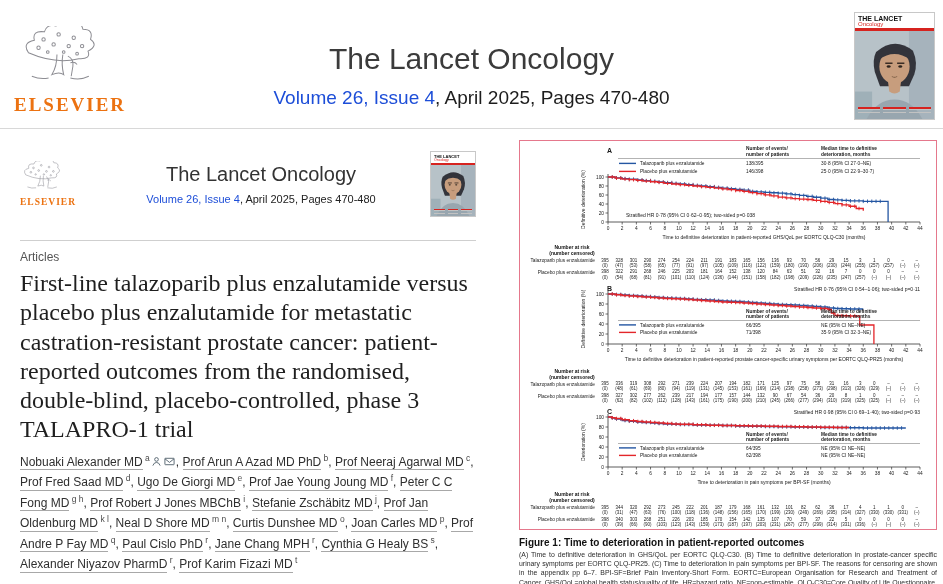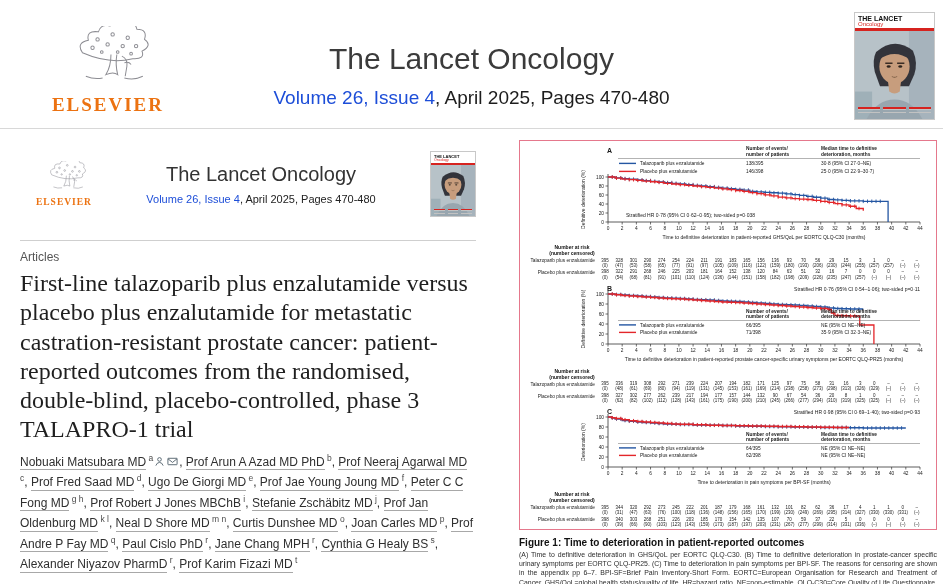--- a/index.html
+++ b/index.html
@@ -1,20 +1,20 @@
 <!DOCTYPE html>
 <html><head>
 <meta charset="utf-8">
 <style>
   *{margin:0;padding:0;box-sizing:border-box}
   html,body{width:943px;height:584px;background:#fff;font-family:"Liberation Sans",sans-serif;overflow:hidden}
   body{position:relative}
   .marquee{position:absolute;top:3px;left:5px;width:931px;height:22px;border-top:1px dashed #9aa0a6;border-left:1px dashed #9aa0a6;pointer-events:none}
   .site-header{position:absolute;top:0;left:0;width:943px;height:129px;border-bottom:1px solid #d8d8d8;background:#fff}
-  .els{display:flex;flex-direction:column;align-items:flex-end}
+  .els{display:flex;flex-direction:column;align-items:flex-start}
   .els.lg{position:absolute;left:14px;top:26px;width:150px}
   .els.lg svg{width:96px;height:62px}
   .els-word{font-family:"Liberation Serif",serif;font-weight:bold;color:#ec7211}
   .els.lg .els-word{font-size:19px;letter-spacing:2px;margin-top:2px}
   .head-center{position:absolute;left:200px;right:200px;top:42px;text-align:center}
   .jt-lg{font-size:30px;color:#3b3b3b}
   .issue-lg{margin-top:11px;font-size:19px;color:#1d1d1d}
   a.blue{color:#1d4ed8;text-decoration:none;cursor:pointer}
   .cover{background:#fff;border:1px solid #c8c8c8;overflow:hidden}
   .cover.lg{position:absolute;right:8px;top:12px;width:81px;height:108px}
@@ -176,21 +176,21 @@
           <div class="foot">
             <i></i>
             <i></i>
             <i></i>
           </div>
         </div>
     </div>
     <hr class="split">
     <div class="article-type">Articles</div>
     <h1 class="title">First-line talazoparib plus enzalutamide versus placebo plus enzalutamide for metastatic castration-resistant prostate cancer: patient-reported outcomes from the randomised, double-blind, placebo-controlled, phase 3 TALAPRO-1 trial</h1>
-    <div class="authors"><span><span class="aname">Nobuaki Matsubara MD</span><sup> a</sup></span><span class="aicon"><svg viewBox="0 0 24 24" fill="none" stroke="#51606b" stroke-width="2">
+    <div class="authors"><span><span class="aname">Nobuaki Alexander MD</span><sup> a</sup></span><span class="aicon"><svg viewBox="0 0 24 24" fill="none" stroke="#51606b" stroke-width="2">
             <circle cx="12" cy="7.5" r="4"></circle>
             <path d="M4,21 q2.5,-7 8,-7 q5.5,0 8,7"></path>
           </svg></span><span class="aicon"><svg viewBox="0 0 24 24" fill="none" stroke="#51606b" stroke-width="2">
             <rect x="2" y="5" width="20" height="14" rx="1"></rect>
             <path d="M2,6 l10,8 10,-8"></path>
           </svg></span>, <span><span class="aname">Prof Arun A Azad MD PhD</span><sup> b</sup></span>, <span><span class="aname">Prof Neeraj Agarwal MD</span><sup> c</sup></span>, <span><span class="aname">Prof Fred Saad MD</span><sup> d</sup></span>, <span><span class="aname">Ugo De Giorgi MD</span><sup> e</sup></span>, <span><span class="aname">Prof Jae Young Joung MD</span><sup> f</sup></span>, <span><span class="aname">Peter C C Fong MD</span><sup> g h</sup></span>, <span><span class="aname">Prof Robert J Jones MBChB</span><sup> i</sup></span>, <span><span class="aname">Stefanie Zschäbitz MD</span><sup> j</sup></span>, <span><span class="aname">Prof Jan Oldenburg MD</span><sup> k l</sup></span>, <span><span class="aname">Neal D Shore MD</span><sup> m n</sup></span>, <span><span class="aname">Curtis Dunshee MD</span><sup> o</sup></span>, <span><span class="aname">Joan Carles MD</span><sup> p</sup></span>, <span><span class="aname">Prof Andre P Fay MD</span><sup> q</sup></span>, <span><span class="aname">Paul Cislo PhD</span><sup> r</sup></span>, <span><span class="aname">Jane Chang MPH</span><sup> r</sup></span>, <span><span class="aname">Cynthia G Healy BS</span><sup> s</sup></span>, <span><span class="aname">Alexander Niyazov PharmD</span><sup> r</sup></span>, <span><span class="aname">Prof Karim Fizazi MD</span><sup> t</sup></span></div>
   </section>
 
   <aside class="figure-card">
     <div class="figure-box">

